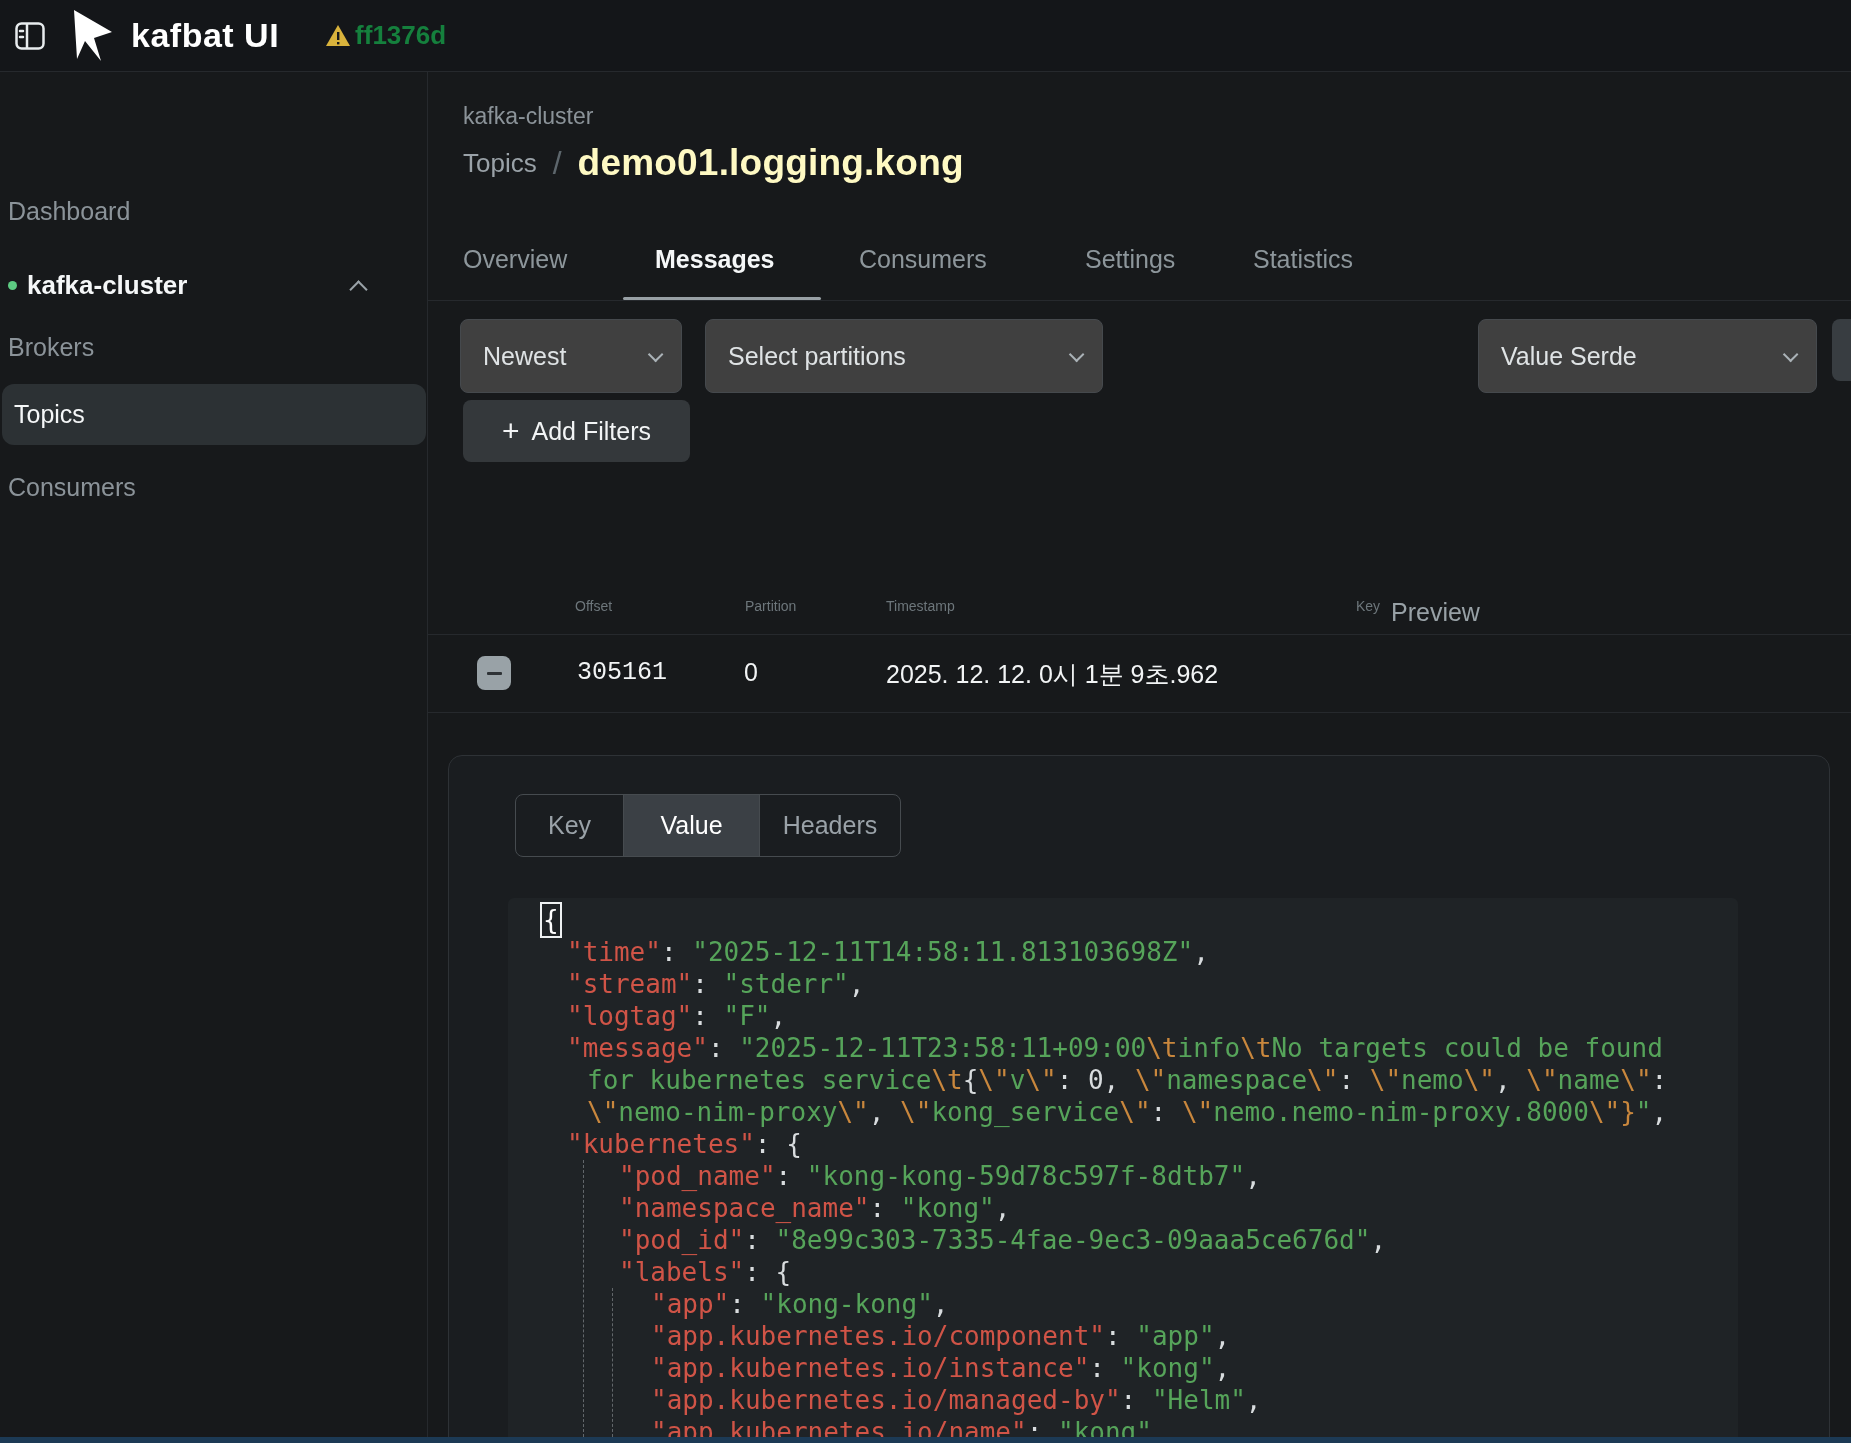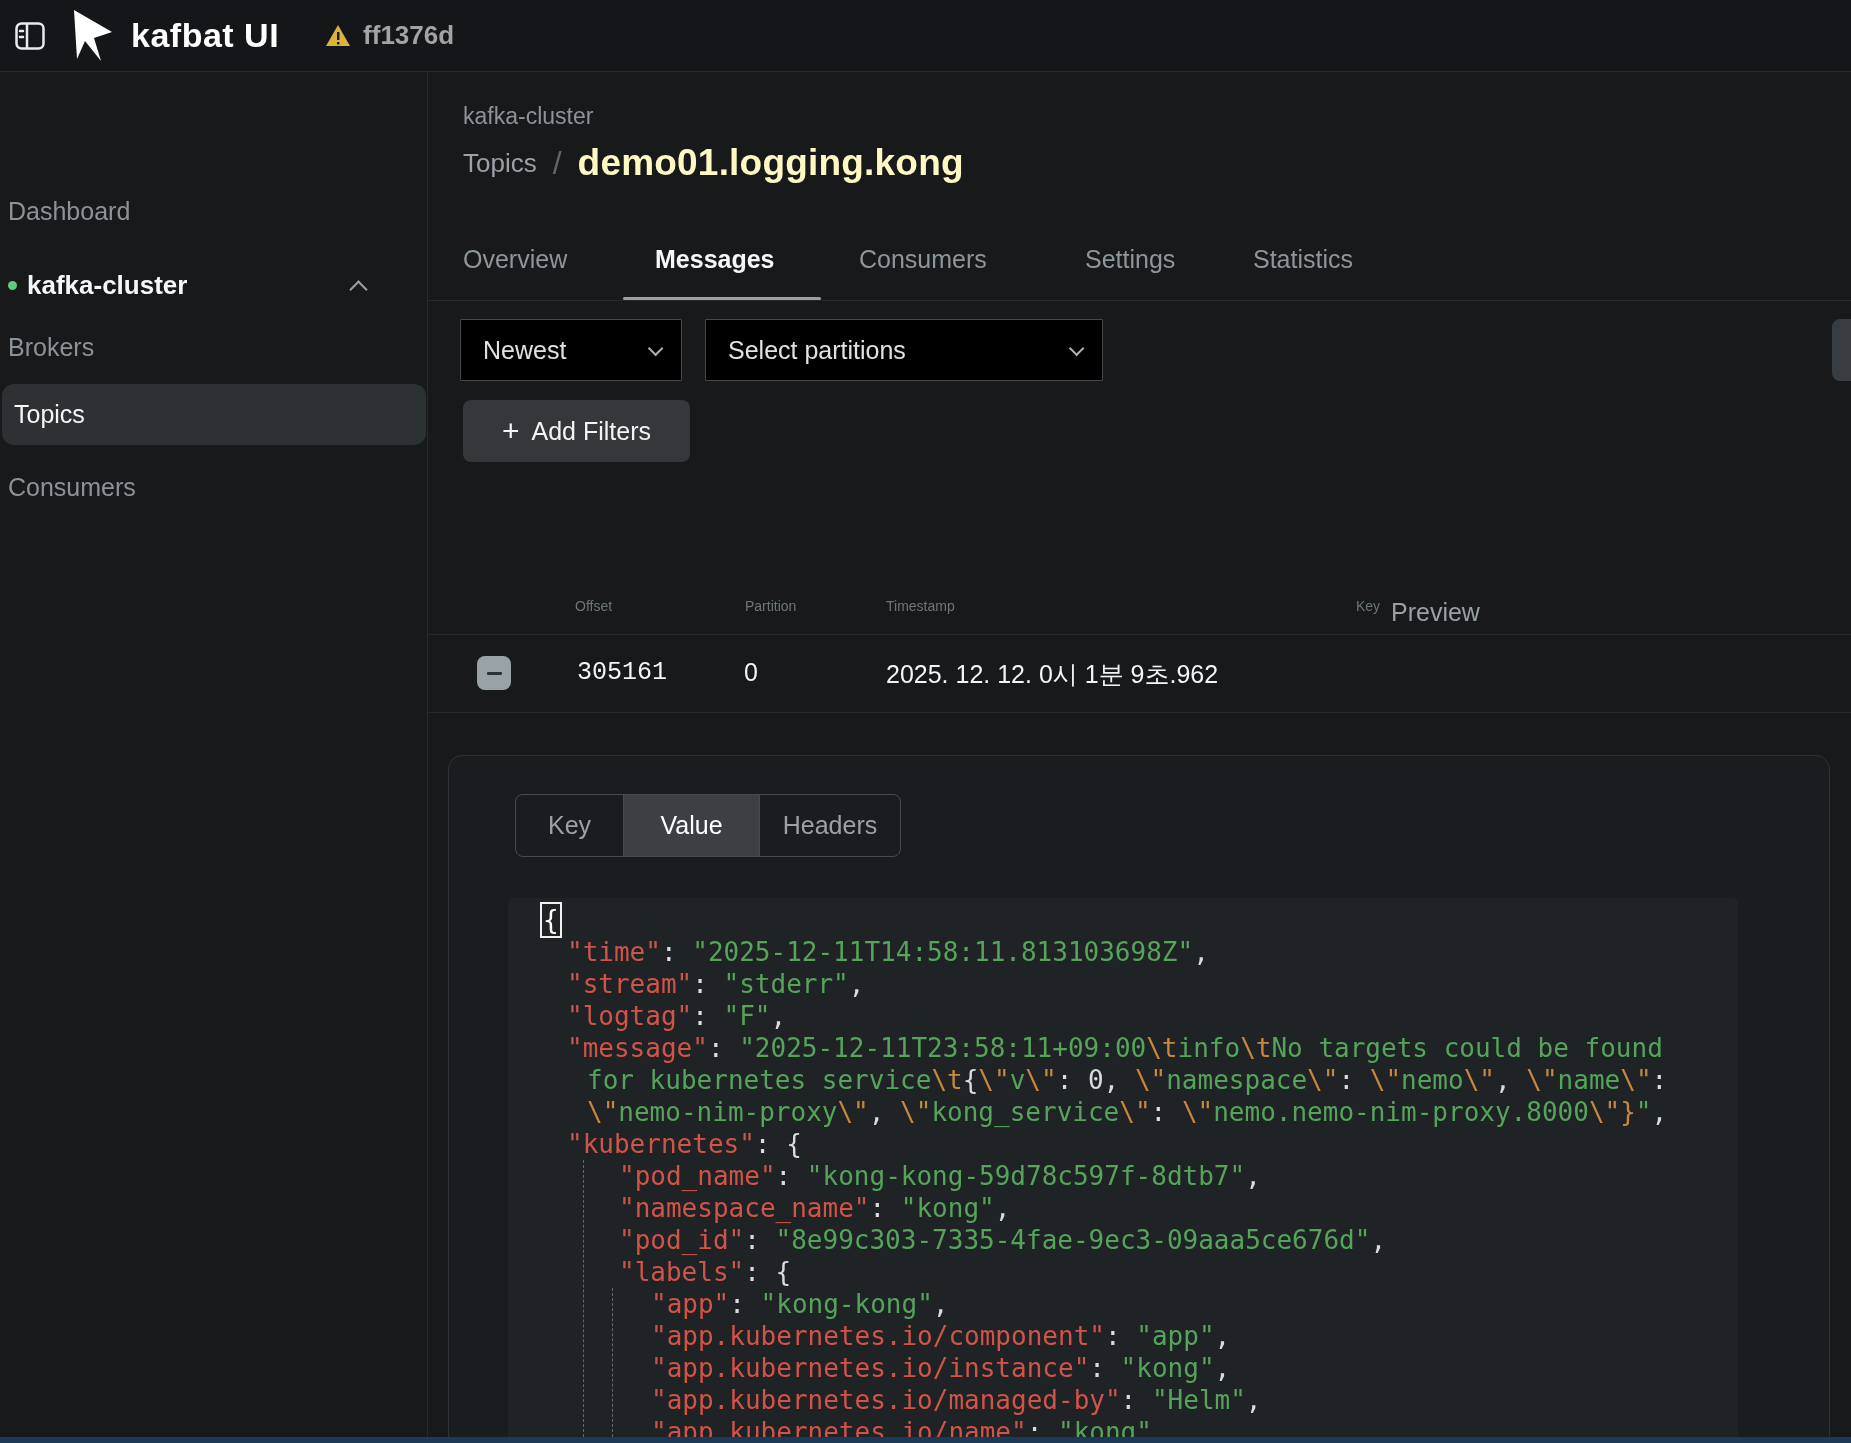--- a/index.html
+++ b/index.html
@@ -8,21 +8,21 @@
           background:#17191b;font-family:"Liberation Sans",sans-serif;color:#e8ebec;}
   .abs{position:absolute;}
 
   
   #topbar{left:0;top:0;width:1851px;height:71px;background:#141619;
           border-bottom:1px solid #26292d;display:flex;align-items:center;}
   #sidebar-toggle{margin-left:15px;width:30px;height:28px;cursor:pointer;}
   #logo-link{display:flex;align-items:center;margin-left:26px;cursor:pointer;}
   #brand{font-size:34px;font-weight:700;color:#ffffff;margin-left:16px;letter-spacing:.5px;}
   #warn-icon{margin-left:46px;}
-  #commit{margin-left:12px;font-size:26px;font-weight:700;color:#a3a3a3;}
+  #commit{margin-left:4px;font-size:26px;font-weight:700;color:#15803d;}
   #build-time{margin-left:12px;font-size:26px;color:#7e878d;}
 
   
   #sidebar{left:0;top:72px;width:427px;height:1371px;border-right:1px solid #26292d;background:#17191b;}
   .side-item{position:absolute;left:0;width:427px;height:44px;display:flex;align-items:center;
              font-size:25px;color:#8b9399;cursor:pointer;padding-left:8px;box-sizing:border-box;}
   #side-dashboard{top:117px;}
   #side-cluster{top:191px;color:#f5f7f8;font-weight:600;font-size:26px;}
   #side-brokers{top:253px;}
   #side-topics{top:312px;height:61px;color:#f5f7f8;}
@@ -42,23 +42,23 @@
   #crumb-sep{font-size:32px;color:#5d666c;margin:0 16px;font-weight:300;}
   #page-title{font-size:37px;font-weight:600;color:#fef9c3;letter-spacing:.2px;}
 
   
   #tabs-border{left:428px;top:300px;width:1423px;height:1px;background:#26292d;}
   .nav-tab{position:absolute;top:245px;font-size:25px;color:#8d969b;cursor:pointer;}
   .nav-tab.active{color:#f5f7f8;font-weight:600;}
   #tab-underline{left:623px;top:297px;width:198px;height:3px;background:#98a0a5;border-radius:2px;}
 
   
-  .dd{position:absolute;top:319px;height:62px;border:1.5px solid #45494d;border-radius:1px;
+  .dd{position:absolute;top:319px;height:74px;border:1.5px solid #45494d;border-radius:8px;
       box-sizing:border-box;display:flex;align-items:center;justify-content:space-between;
-      padding:0 22px;font-size:25px;color:#dfe3e5;cursor:pointer;background:#000000;}
+      padding:0 22px;font-size:25px;color:#dfe3e5;cursor:pointer;background:#404040;}
   .dd .chev{width:9px;height:9px;border-color:#aab2b7;transform:rotate(45deg) translateY(-3px);}
   #dd-order{left:460px;width:222px;}
   #dd-partitions{left:705px;width:398px;}
   #dd-keyserde{left:1118px;width:340px;}
   #dd-valueserde{left:1478px;width:339px;}
   #filters-submit{left:1832px;top:319px;width:40px;height:62px;background:#383d41;border-radius:8px;cursor:pointer;}
   #add-filters{left:463px;top:400px;width:227px;height:62px;background:#34383b;border-radius:8px;
                display:flex;align-items:center;justify-content:center;font-size:25px;color:#f2f4f5;cursor:pointer;}
   #add-filters .plus{font-size:30px;font-weight:400;margin-right:12px;line-height:1;}
 
@@ -165,20 +165,24 @@
   <div id="tabs-border" class="abs"></div>
 
   <div id="dd-order" class="dd">
     <span>Newest</span>
     <span class="chev"></span>
   </div>
   <div id="dd-partitions" class="dd">
     <span>Select partitions</span>
     <span class="chev"></span>
   </div>
+  <div id="dd-valueserde" class="dd">
+    <span>Value Serde</span>
+    <span class="chev"></span>
+  </div>
   <div id="filters-submit" class="abs"></div>
   <div id="add-filters" class="abs">
     <span class="plus">+</span>
     <span>Add Filters</span>
   </div>
 
   <div class="th" style="left:575px;">Offset</div>
   <div class="th" style="left:745px;">Partition</div>
   <div class="th" style="left:886px;">Timestamp</div>
   <div class="th" id="th-key">Key</div>

